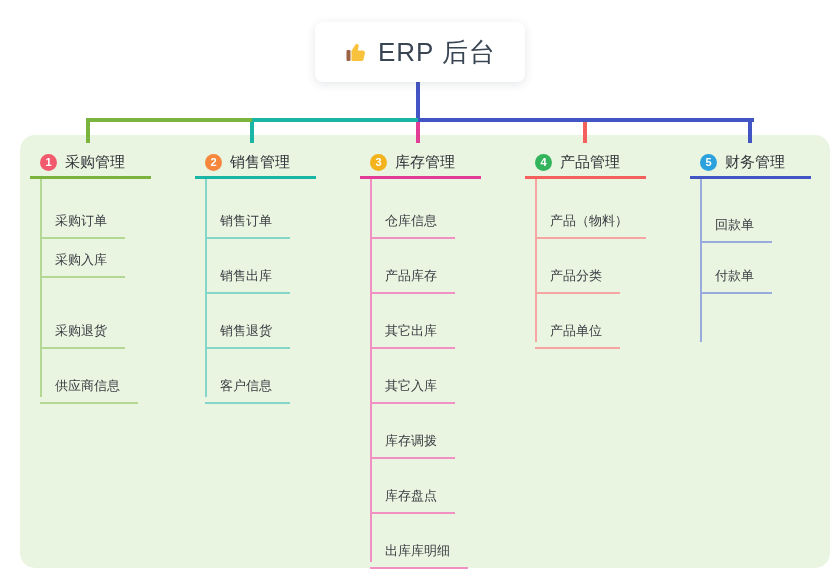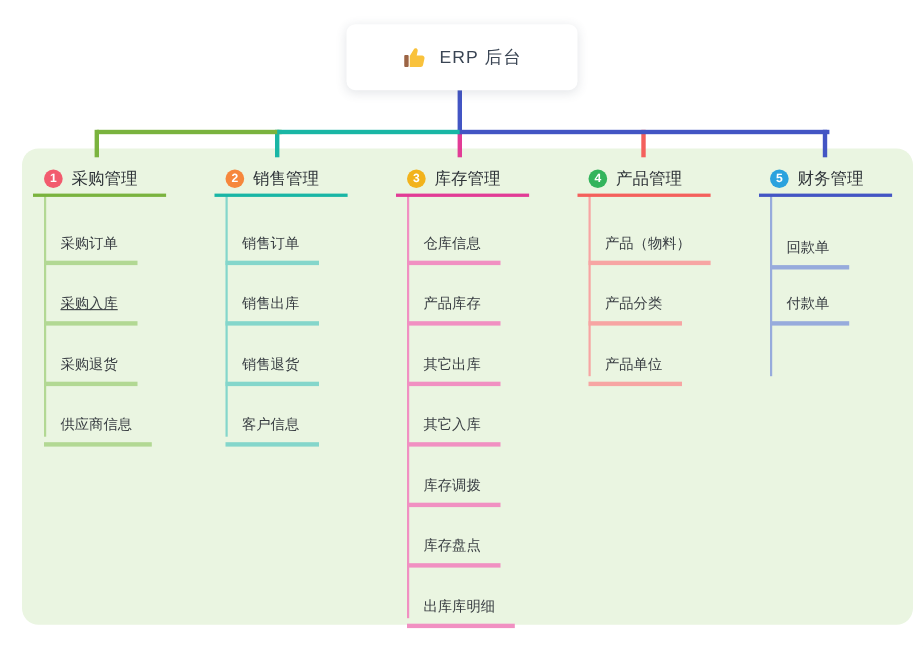--- a/index.html
+++ b/index.html
@@ -12,37 +12,37 @@
     position:absolute;left:20px;top:135px;width:810px;height:433px;
     background:#EAF5E1;border-radius:15px;
   }
   .root-node{
     position:absolute;left:315px;top:22px;width:210px;height:60px;
     background:#ffffff;border-radius:8px;
     box-shadow:0 2px 10px rgba(60,70,90,0.14);
     display:flex;align-items:center;justify-content:center;gap:10px;
     z-index:5;
   }
-  .root-label{font-size:16px;color:#3A4554;font-weight:500;letter-spacing:1px;}
+  .root-label{font-size:26px;color:#3A4554;font-weight:500;letter-spacing:1px;}
   .branch-header{
     position:absolute;top:148px;height:28px;box-sizing:content-box;
     display:flex;align-items:center;gap:8px;
     padding:0 26px 0 10px;border-bottom:3px solid #000;
     white-space:nowrap;z-index:3;
   }
   .branch-badge{
     width:17px;height:17px;border-radius:50%;flex:0 0 auto;
     color:#fff;font-size:11px;font-weight:bold;
     display:flex;align-items:center;justify-content:center;line-height:1;
   }
   .branch-label{font-size:15px;color:#2E3338;}
   .child-node{
     position:absolute;height:40px;box-sizing:content-box;
     display:flex;align-items:flex-end;
-    padding:0 18px 7px 15px;border-bottom:4px solid #6d28d9;
+    padding:0 18px 7px 15px;border-bottom:2px solid #6d28d9;
     font-size:13px;color:#383D42;white-space:nowrap;z-index:3;
   }
   .branch-vline{position:absolute;width:2px;z-index:2;}
   .bus-seg{position:absolute;top:118px;height:4px;z-index:2;}
   .drop-line{position:absolute;top:118px;height:25px;width:4px;z-index:1;}
   .root-vline{position:absolute;left:416px;top:82px;width:4px;height:40px;z-index:2;}
 </style>
 </head>
 <body>
 
@@ -65,21 +65,21 @@
 <div class="bus-seg" style="left: 88px; width: 168px; background: rgb(122, 179, 62);"></div>
     <div class="bus-seg" style="left: 252px; width: 166px; background: rgb(25, 182, 165);"></div>
     <div class="bus-seg" style="left: 418px; width: 336px; background: rgb(67, 85, 196);"></div>
     <div class="drop-line" style="left: 86px; background: rgb(122, 179, 62);"></div>
     <div class="branch-header" style="left: 30px; border-bottom-color: rgb(122, 179, 62);">
       <span class="branch-badge" style="background: rgb(242, 91, 110);">1</span>
       <span class="branch-label">采购管理</span>
     </div>
   <div class="branch-vline" style="left: 40px; top: 177px; height: 220px; background: rgb(178, 216, 147);"></div>
     <div class="child-node" style="left: 40px; top: 190px; border-bottom-color: rgb(178, 216, 147);">采购订单</div>
-    <div class="child-node" style="left: 40px; top: 245px; border-bottom-color: rgb(178, 216, 147); text-decoration: underline;">采购入库</div>
+    <div class="child-node" style="left: 40px; top: 229px; border-bottom-color: rgb(178, 216, 147);">采购入库</div>
     <div class="child-node" style="left: 40px; top: 300px; border-bottom-color: rgb(178, 216, 147);">采购退货</div>
     <div class="child-node" style="left: 40px; top: 355px; border-bottom-color: rgb(178, 216, 147); text-align: right;">供应商信息</div>
     <div class="drop-line" style="left: 250px; background: rgb(25, 182, 165);"></div>
     <div class="branch-header" style="left: 195px; border-bottom-color: rgb(25, 182, 165);">
       <span class="branch-badge" style="background: rgb(246, 135, 60);">2</span>
       <span class="branch-label">销售管理</span>
     </div>
   <div class="branch-vline" style="left: 205px; top: 177px; height: 220px; background: rgb(132, 214, 203);"></div>
     <div class="child-node" style="left: 205px; top: 190px; border-bottom-color: rgb(132, 214, 203);">销售订单</div>
     <div class="child-node" style="left: 205px; top: 245px; border-bottom-color: rgb(132, 214, 203);">销售出库</div>

